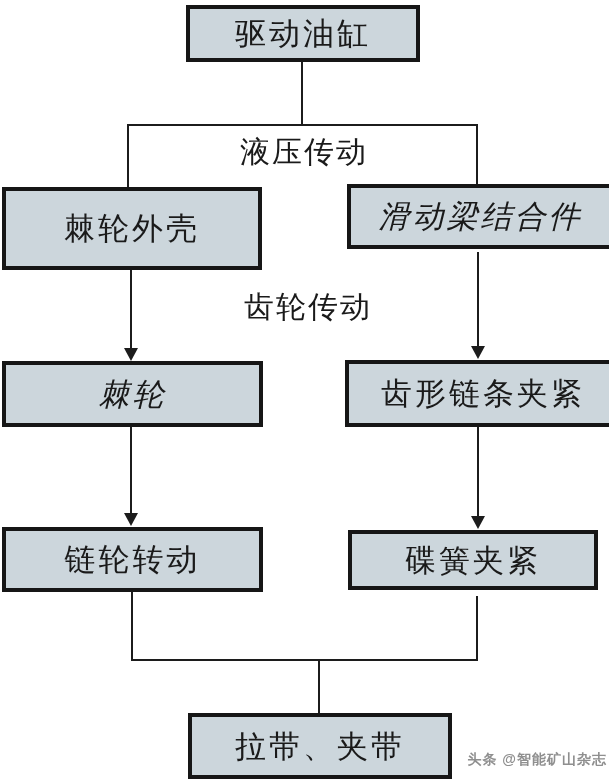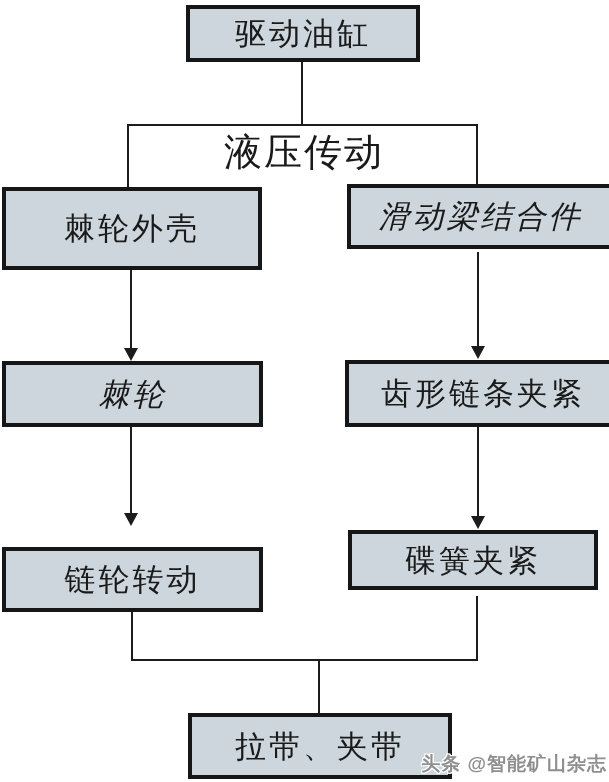--- a/index.html
+++ b/index.html
@@ -26,21 +26,21 @@
     font-size: 31px;
     font-weight: 500;
     letter-spacing: 3px;
     color: var(--text, #1a1a1a);
     text-align: center;
     line-height: 1;
   }
   .edge-label {
     position: absolute;
     transform: translate(-50%, -50%);
-    font-size: 38px;
+    font-size: 30px;
     letter-spacing: 2px;
     color: var(--text, #1a1a1a);
     white-space: nowrap;
   }
   .line {
     position: absolute;
     background: var(--line, #1c1c1c);
   }
   .arrowhead {
     position: absolute;
@@ -48,21 +48,21 @@
     height: 0;
     border-left: 7px solid transparent;
     border-right: 7px solid transparent;
     border-top: 13px solid var(--line, #1c1c1c);
   }
   .watermark {
     position: absolute;
     right: 2px;
     top: 751px;
     font-family: "Liberation Sans", "DejaVu Sans", sans-serif;
-    font-size: 19px;
+    font-size: 14px;
     font-weight: bold;
     letter-spacing: 1px;
     color: var(--watermark, #8f8f8f);
     text-shadow:
       -1px -1px 0 #ffffff, 1px -1px 0 #ffffff,
       -1px  1px 0 #ffffff, 1px  1px 0 #ffffff,
        0   -1px 0 #ffffff, 0    1px 0 #ffffff,
       -1px  0   0 #ffffff, 1px  0   0 #ffffff;
     white-space: nowrap;
   }
@@ -97,24 +97,25 @@
   <div class="box" style="left:186px; top:5px;   width:234px; height:57px;">驱动油缸</div>
 
   <div class="box" style="left:2px;   top:187px; width:260px; height:83px;">棘轮外壳</div>
 
   <div class="box" style="left:347px; top:184px; width:267px; height:65px;font-style:italic;">滑动梁结合件</div>
 
   <div class="box" style="left:2px;   top:361px; width:261px; height:66px;font-style:italic;">棘轮</div>
 
   <div class="box" style="left:345px; top:360px; width:276px; height:67px;">齿形链条夹紧</div>
 
-  <div class="box" style="left:2px;   top:527px; width:261px; height:65px;margin-top:20px;">链轮转动</div>
+  <div class="box" style="left:2px;   top:527px; width:261px; height:65px;">链轮转动</div>
 
   <div class="box" style="left:348px; top:530px; width:250px; height:60px;">碟簧夹紧</div>
 
   <div class="box" style="left:188px; top:713px; width:264px; height:66px;">拉带、夹带</div>
 
   <div class="edge-label" style="left:304px; top:152px;">液压传动</div>
 
+  <div class="edge-label" style="left:308px; top:307px;">齿轮传动</div>
 
   <div class="watermark">头条 @智能矿山杂志</div>
 
 </div>
 
 </body></html>

